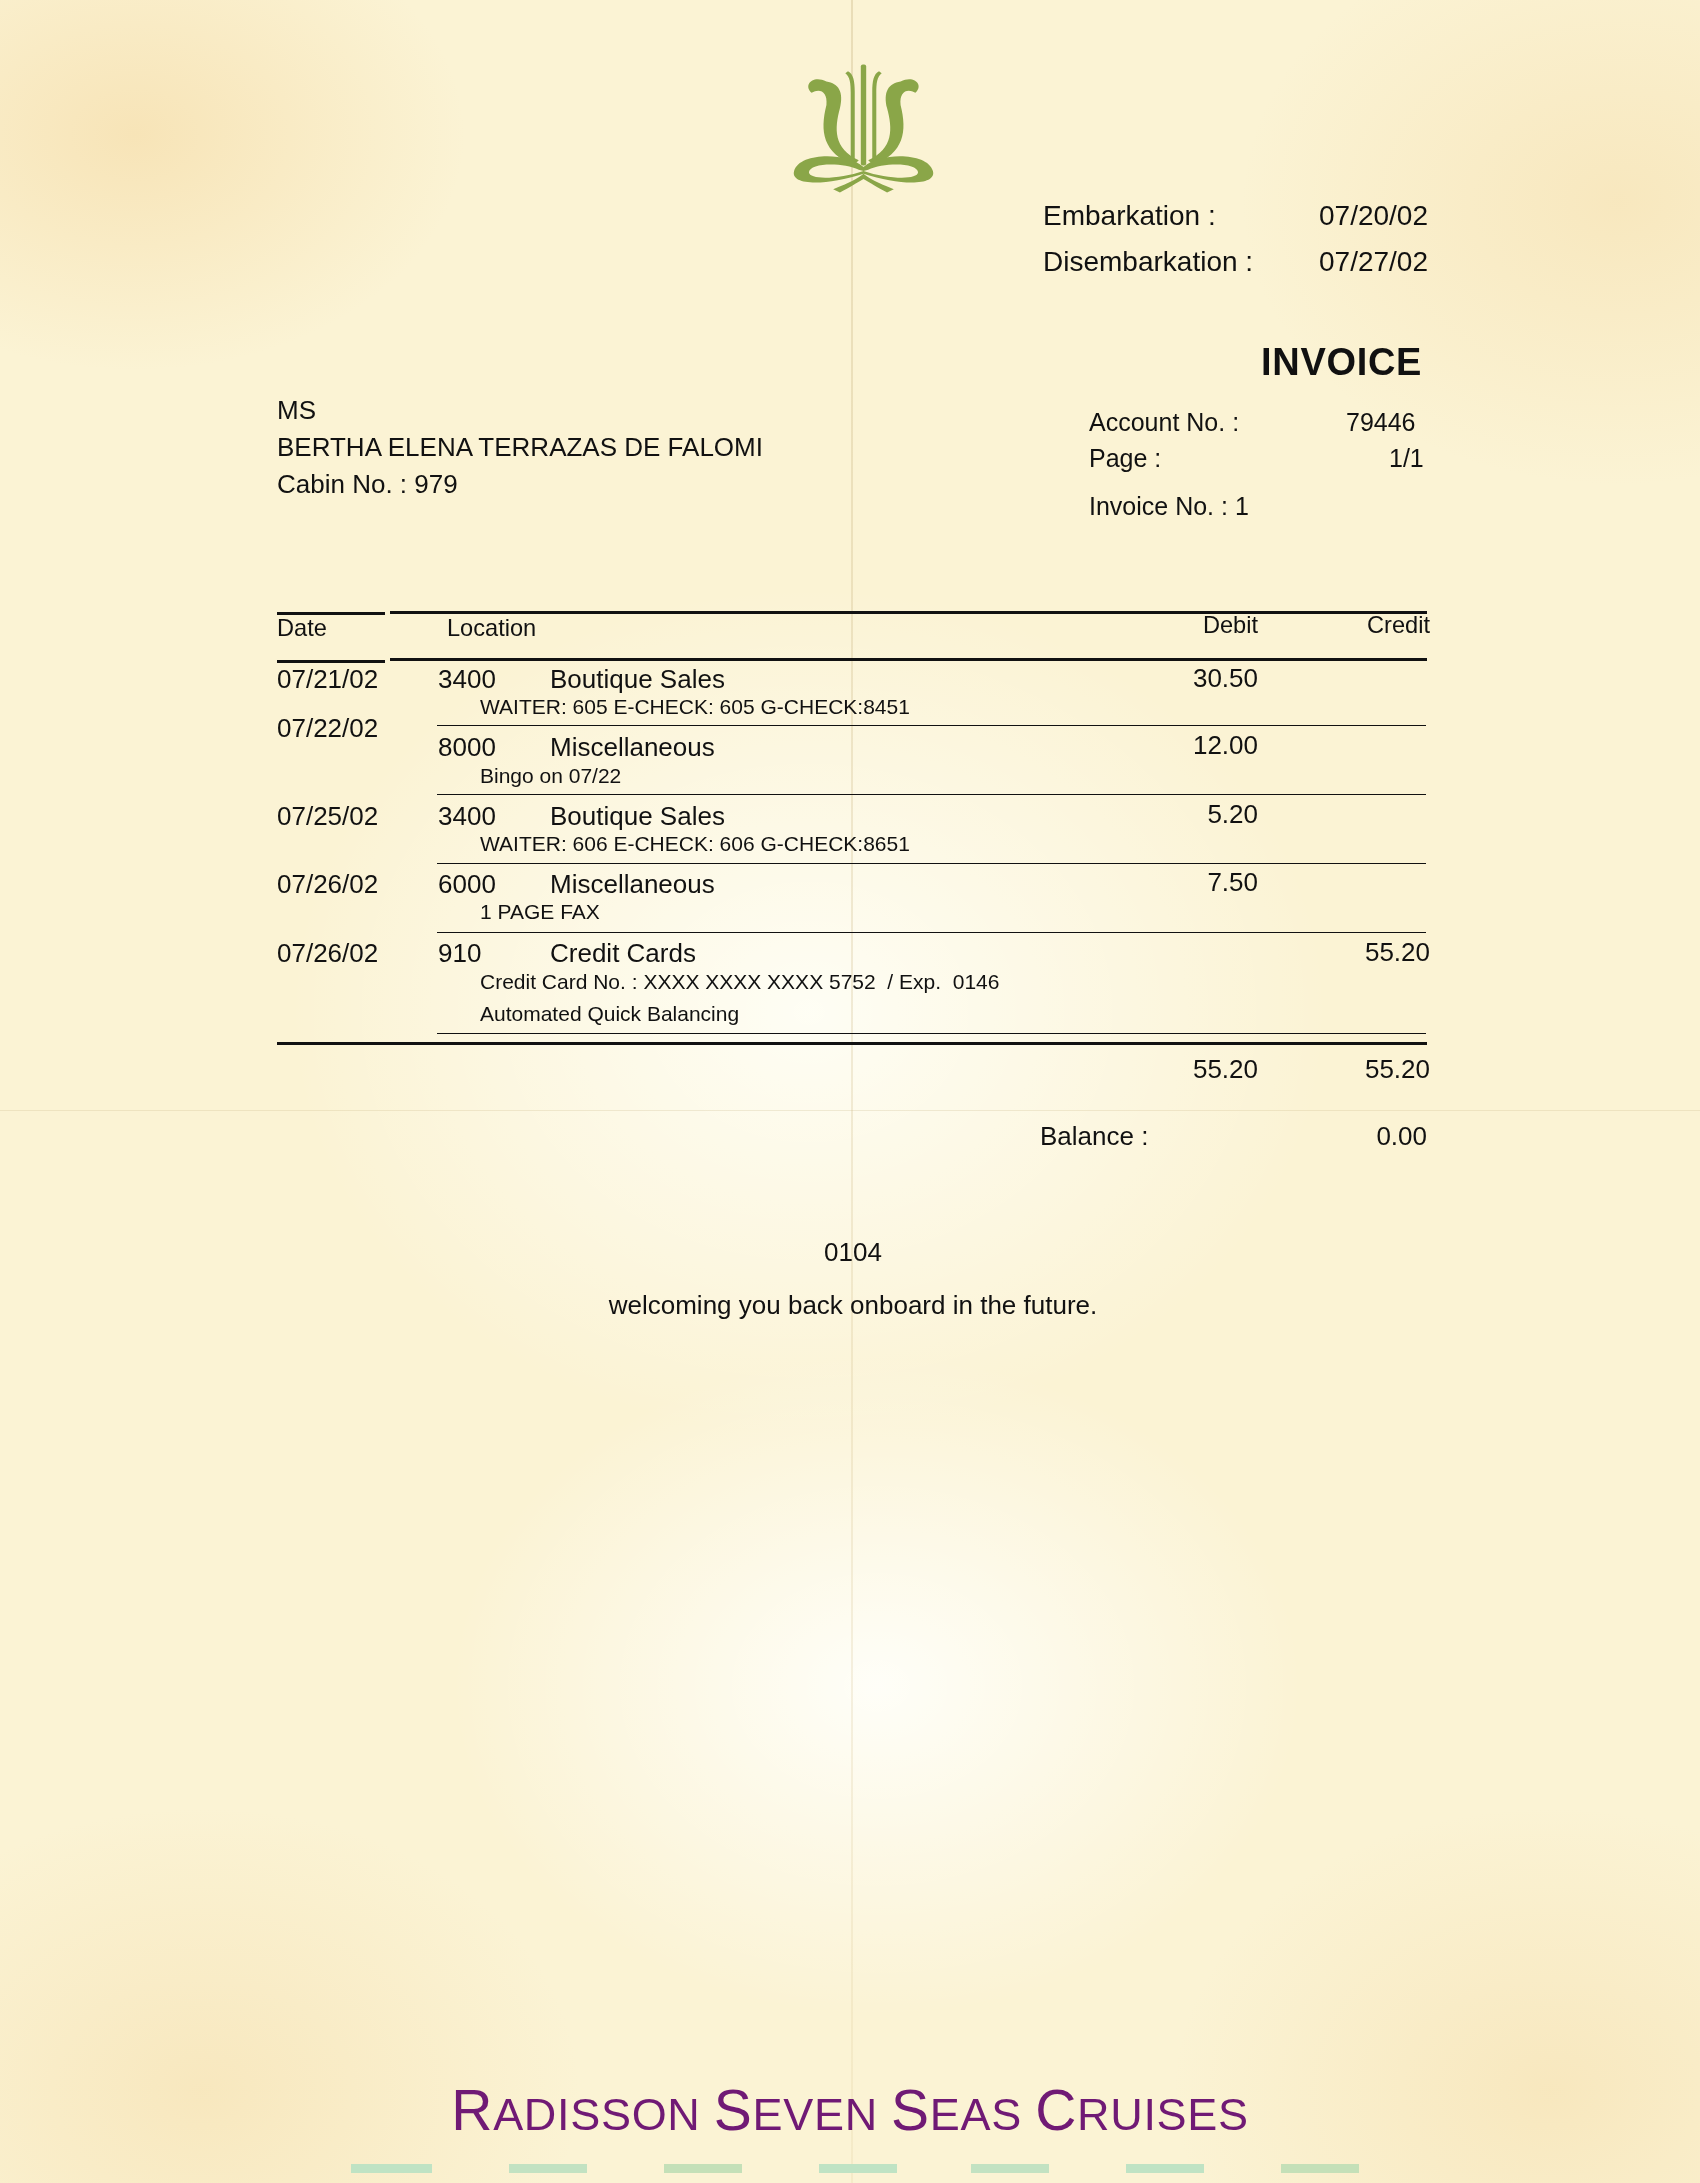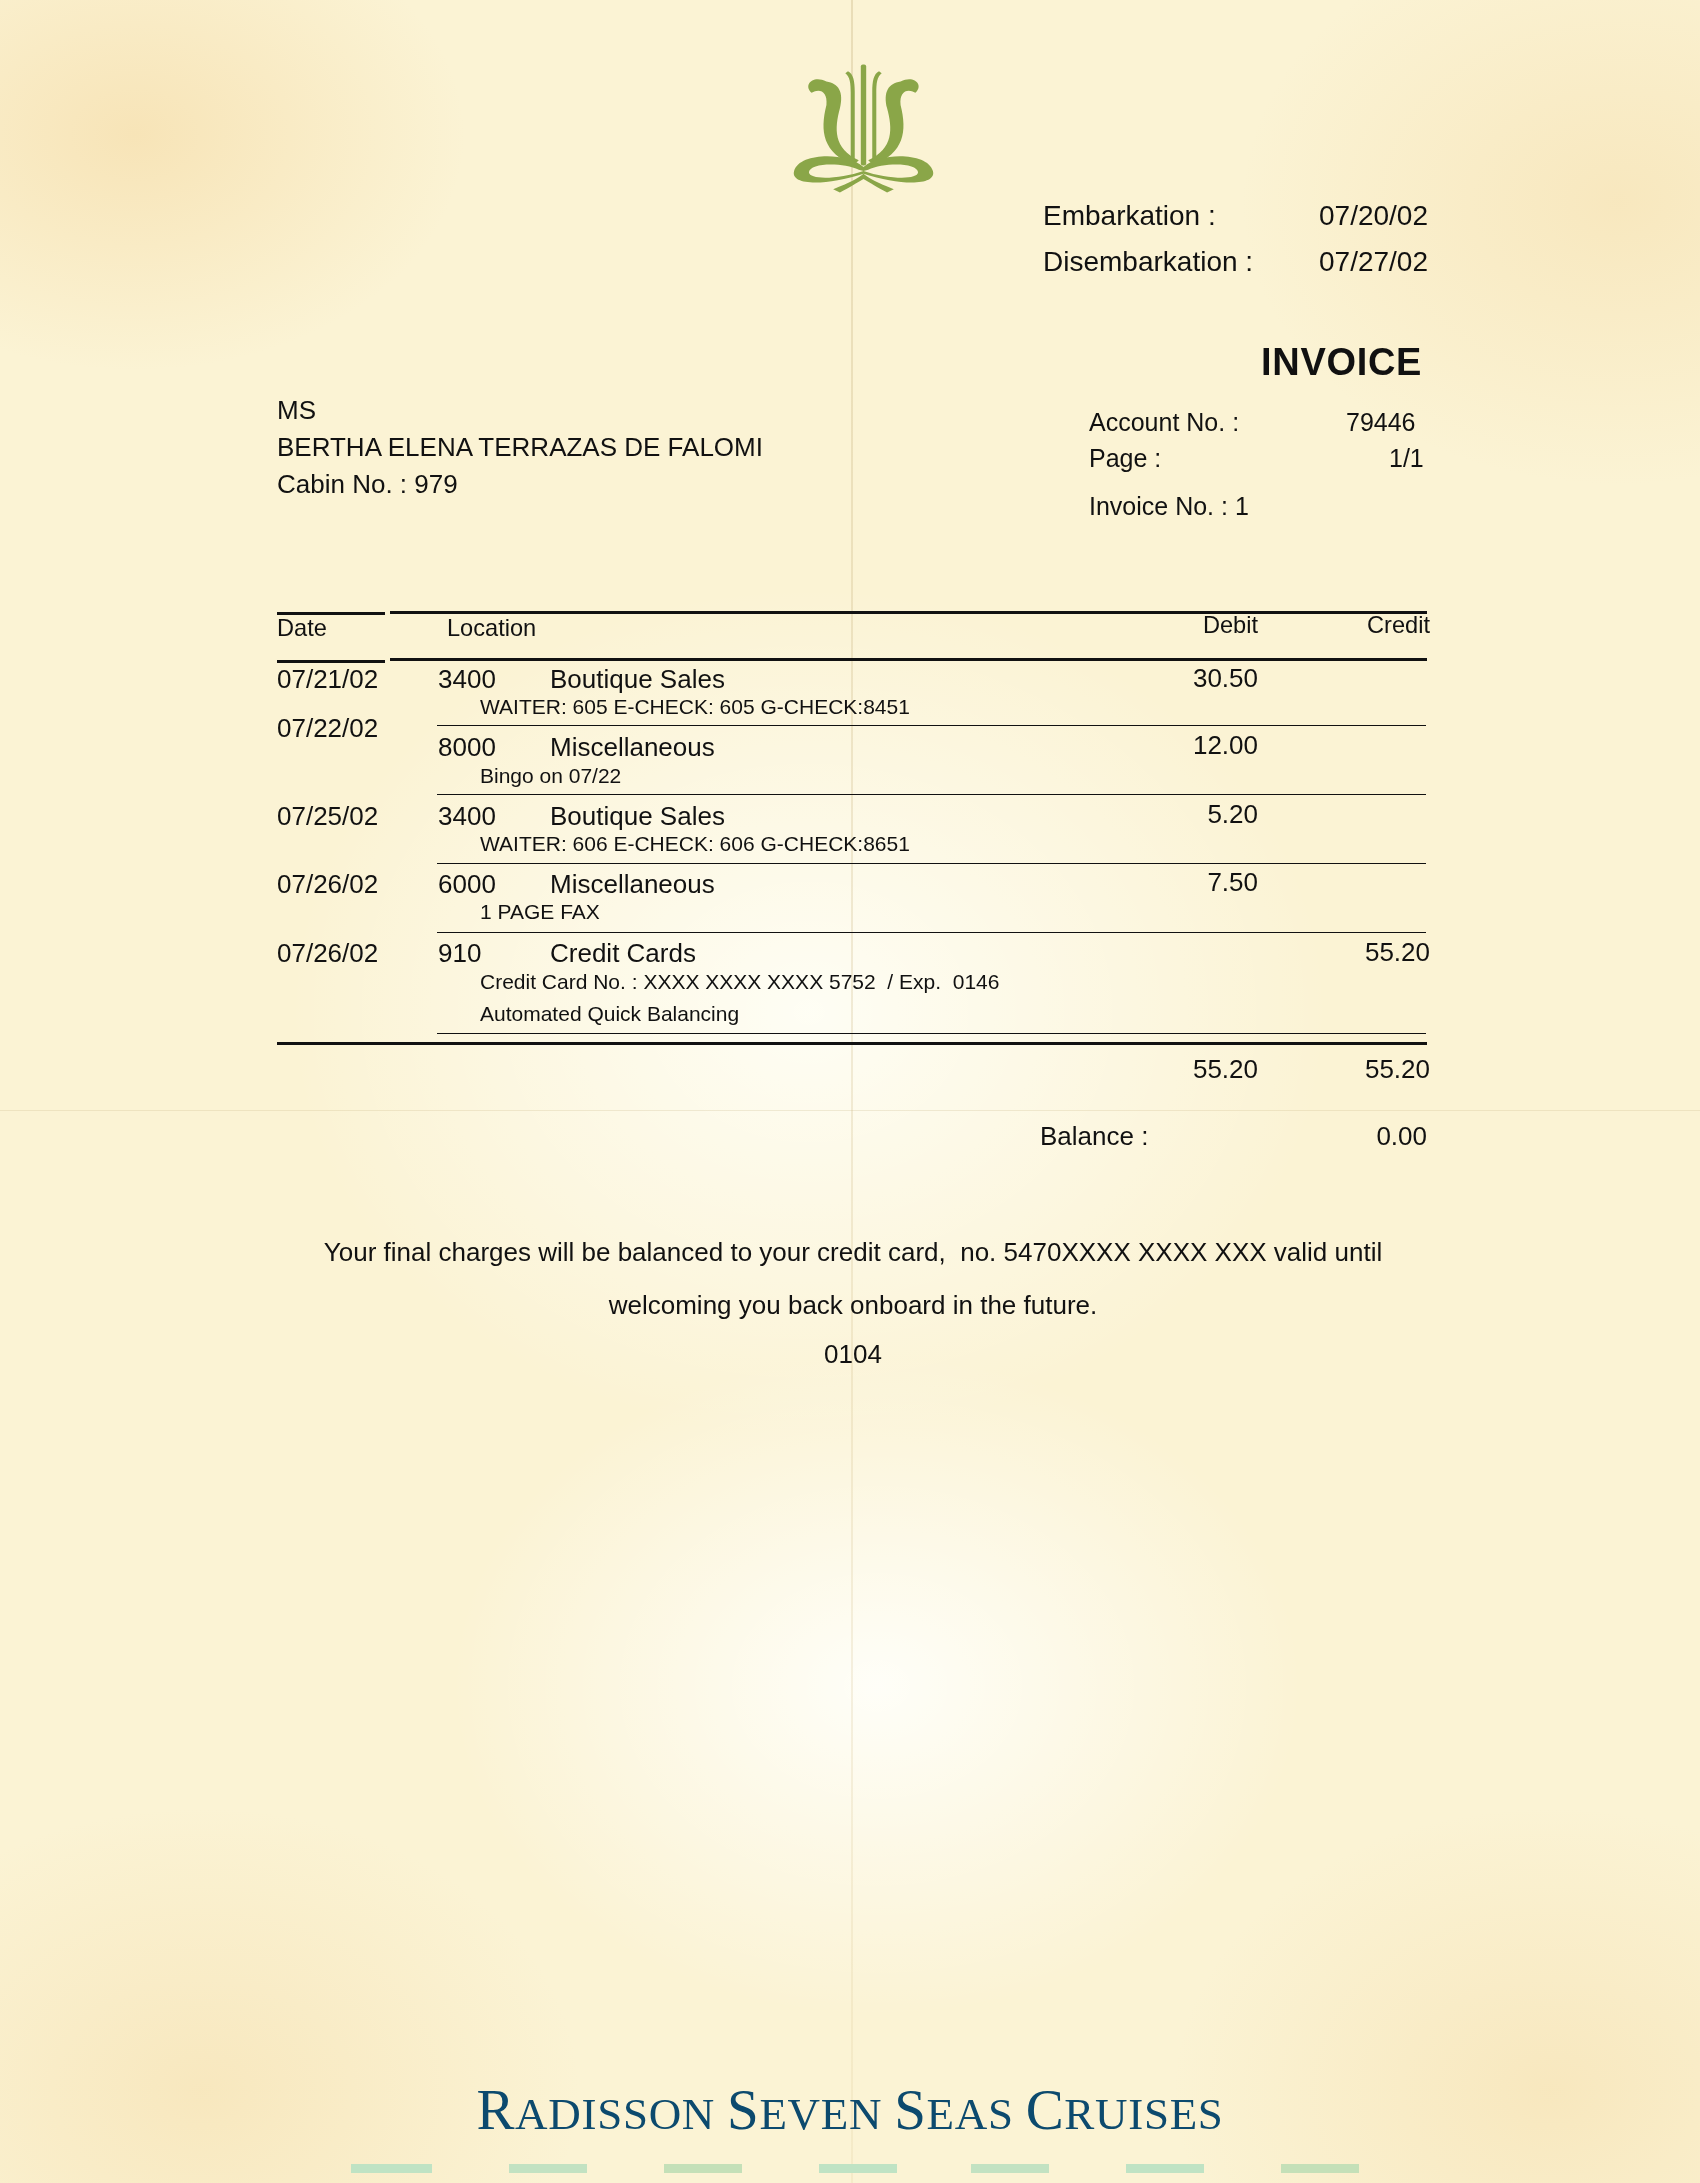--- a/index.html
+++ b/index.html
@@ -31,21 +31,21 @@
     .rule { position: absolute; background: #111; }
 
     .hdr { font-size: 23.6px; }
     .row-main { font-size: 26px; }
     .row-sub { font-size: 21px; }
     .amt { font-size: 26px; text-align: right; width: 135px; }
 
     .msg { font-size: 26px; text-align: center; line-height: 34px; }
 
     .brand { left: 0; width: 1700px; top: 2077px; text-align: center;
-      font-family: Liberation Serif, serif; color: #0c4a6e; font-size: 45px;
+      font-family: Liberation Sans, sans-serif; color: #701a75; font-size: 45px;
       letter-spacing: 0.7px; }
     .brand .big { font-size: 57px; }
     .stripe { position: absolute; top: 2164px; height: 9.4px; }
   </style>
 </head>
 <body>
 
 <div class="fold-v"></div>
 <div class="fold-h"></div>
 
@@ -151,21 +151,20 @@
 <div class="rule" style="left:437px; top:1033px; width:989px; height:1.3px;"></div>
 <div class="rule" style="left:277px; top:1042px; width:1150px; height:3.4px;"></div>
 
 <div class="abs amt" style="left:1123px; top:1054px;">55.20</div>
 <div class="abs amt" style="left:1295px; top:1054px;">55.20</div>
 
 <div class="abs row-main" style="left:1040px; top:1121px;">Balance :</div>
 <div class="abs amt" style="left:1292px; top:1121px;">0.00</div>
 
 <div class="abs msg" style="left:256px; top:1167px; width:1194px; white-space:pre;">
-  <div>Your final charges will be balanced to your credit card,  no. 5470XXXX XXXX XXX valid until</div>
   <div>0104</div>
 </div>
 <div class="abs msg" style="left:256px; top:1288px; width:1194px;">
   <div>welcoming you back onboard in the future.</div>
 </div>
 
 <div class="abs brand">
   <span><span class="big">R</span><span>ADISSON</span></span>
   <span><span class="big">S</span><span>EVEN</span></span>
   <span><span class="big">S</span><span>EAS</span></span>

